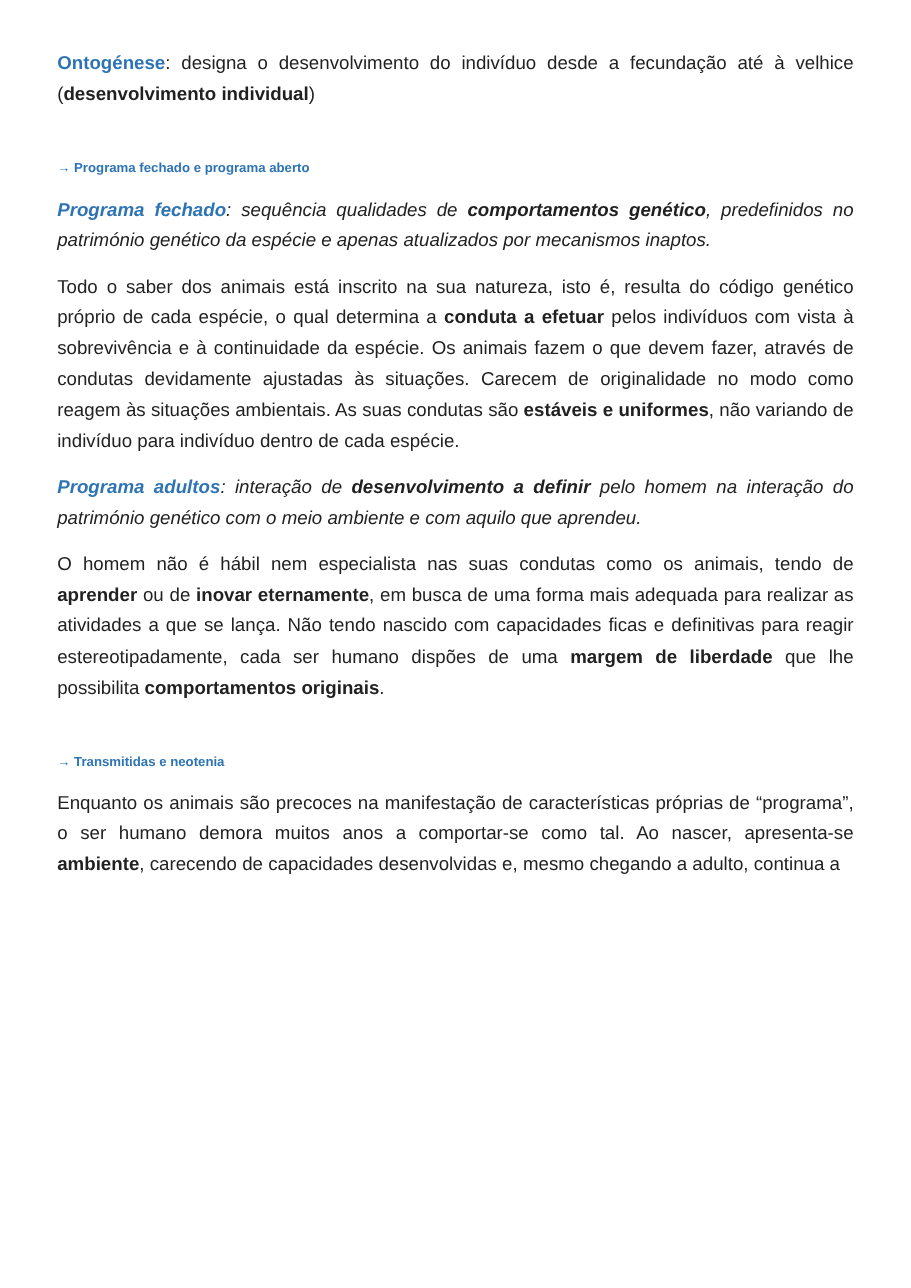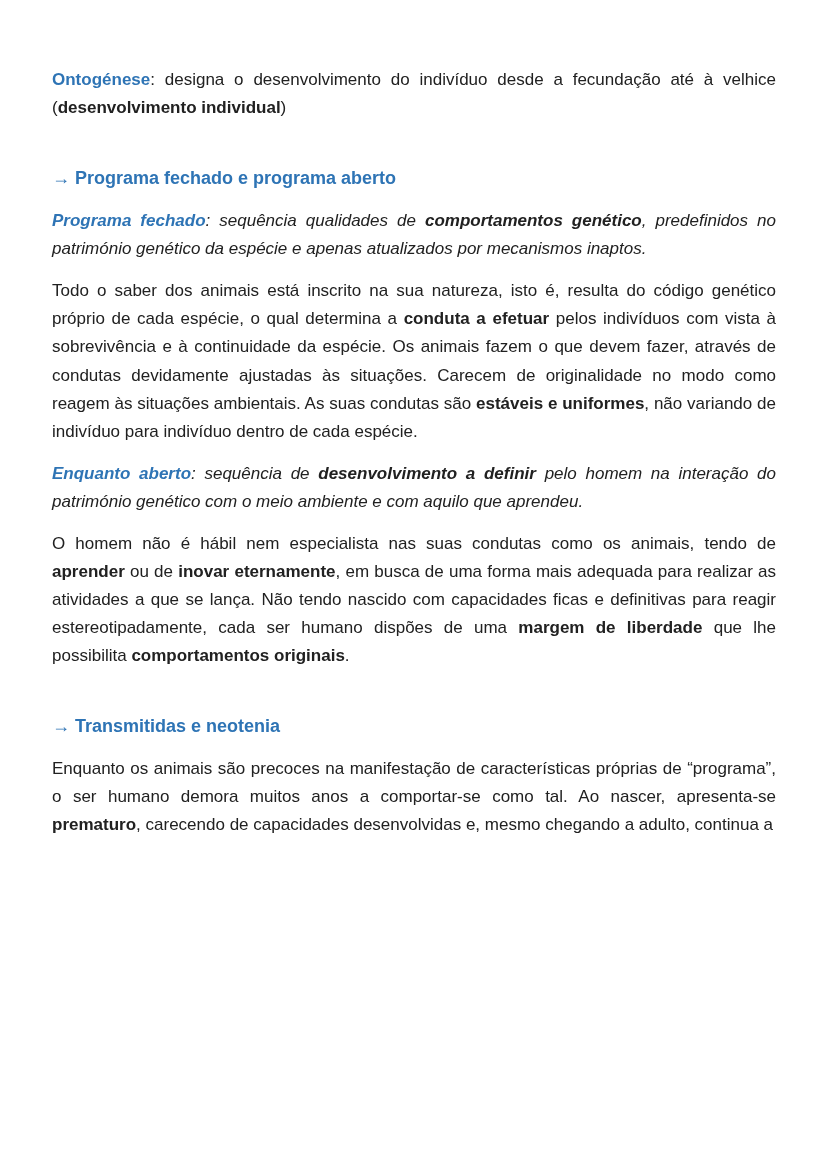--- a/index.html
+++ b/index.html
@@ -7,34 +7,34 @@
     margin: 0;
     padding: 0;
     background: #ffffff;
   }
   .page {
     position: relative;
     width: 828px;
     height: 858px;
     margin: 0 auto;
     background: #ffffff;
-    padding: 66px 52px 0 52px;
+    padding: 44px 52px 0 52px;
     overflow: hidden;
     font-family: "Liberation Sans", sans-serif;
     font-size: 17px;
     line-height: 1.65;
     color: #212121;
   }
   .para {
     margin: 0 0 14px 0;
     text-align: justify;
   }
   .heading {
     margin: 44px 0 16px 0;
-    font-size: 18px;
+    font-size: 12px;
     line-height: 1.4;
     font-weight: 700;
     color: #2e74b5;
     text-align: left;
   }
   .blue   { color: #2e74b5; }
   .bold   { font-weight: 700; }
   .italic { font-style: italic; }
 </style>
 </head>
@@ -43,20 +43,20 @@
 <div class="page">
   <p class="para"><span class="blue bold">Ontogénese</span><span>: designa o desenvolvimento do indivíduo desde a fecundação até à velhice (</span><span class="bold">desenvolvimento individual</span><span>)</span></p>
 
 
   <h2 class="heading"><span class="blue bold">→ Programa fechado e programa aberto</span></h2>
 
   <p class="para"><span class="blue bold italic">Programa fechado</span><span class="italic">: sequência qualidades de </span><span class="bold italic">comportamentos genético</span><span class="italic">, predefinidos no património genético da espécie e apenas atualizados por mecanismos inaptos.</span></p>
 
   <p class="para"><span>Todo o saber dos animais está inscrito na sua natureza, isto é, resulta do código genético próprio de cada espécie, o qual determina a </span><span class="bold">conduta a efetuar</span><span> pelos indivíduos com vista à sobrevivência e à continuidade da espécie. Os animais fazem o que devem fazer, através de condutas devidamente ajustadas às situações. Carecem de originalidade no modo como reagem às situações ambientais. As suas condutas são </span><span class="bold">estáveis e uniformes</span><span>, não variando de indivíduo para indivíduo dentro de cada espécie.</span></p>
 
-  <p class="para"><span class="blue bold italic">Enquanto aberto</span><span class="italic">: sequência de </span><span class="bold italic">desenvolvimento a definir</span><span class="italic"> pelo homem na interação do património genético com o meio ambiente e com aquilo que aprendeu.</span></p>
+  <p class="para"><span class="blue bold italic">Programa adultos</span><span class="italic">: interação de </span><span class="bold italic">desenvolvimento a definir</span><span class="italic"> pelo homem na interação do património genético com o meio ambiente e com aquilo que aprendeu.</span></p>
 
   <p class="para"><span>O homem não é hábil nem especialista nas suas condutas como os animais, tendo de </span><span class="bold">aprender</span><span> ou de </span><span class="bold">inovar eternamente</span><span>, em busca de uma forma mais adequada para realizar as atividades a que se lança. Não tendo nascido com capacidades ficas e definitivas para reagir estereotipadamente, cada ser humano dispões de uma </span><span class="bold">margem de liberdade</span><span> que lhe possibilita </span><span class="bold">comportamentos originais</span><span>.</span></p>
 
   <h2 class="heading"><span class="blue bold">→ Transmitidas e neotenia</span></h2>
 
-  <p class="para"><span>Enquanto os animais são precoces na manifestação de características próprias de “programa”, o ser humano demora muitos anos a comportar-se como tal. Ao nascer, apresenta-se </span><span class="bold">prematuro</span><span>, carecendo de capacidades desenvolvidas e, mesmo chegando a adulto, continua a</span></p>
+  <p class="para"><span>Enquanto os animais são precoces na manifestação de características próprias de “programa”, o ser humano demora muitos anos a comportar-se como tal. Ao nascer, apresenta-se </span><span class="bold">ambiente</span><span>, carecendo de capacidades desenvolvidas e, mesmo chegando a adulto, continua a</span></p>
 </div>
 
 </body></html>

